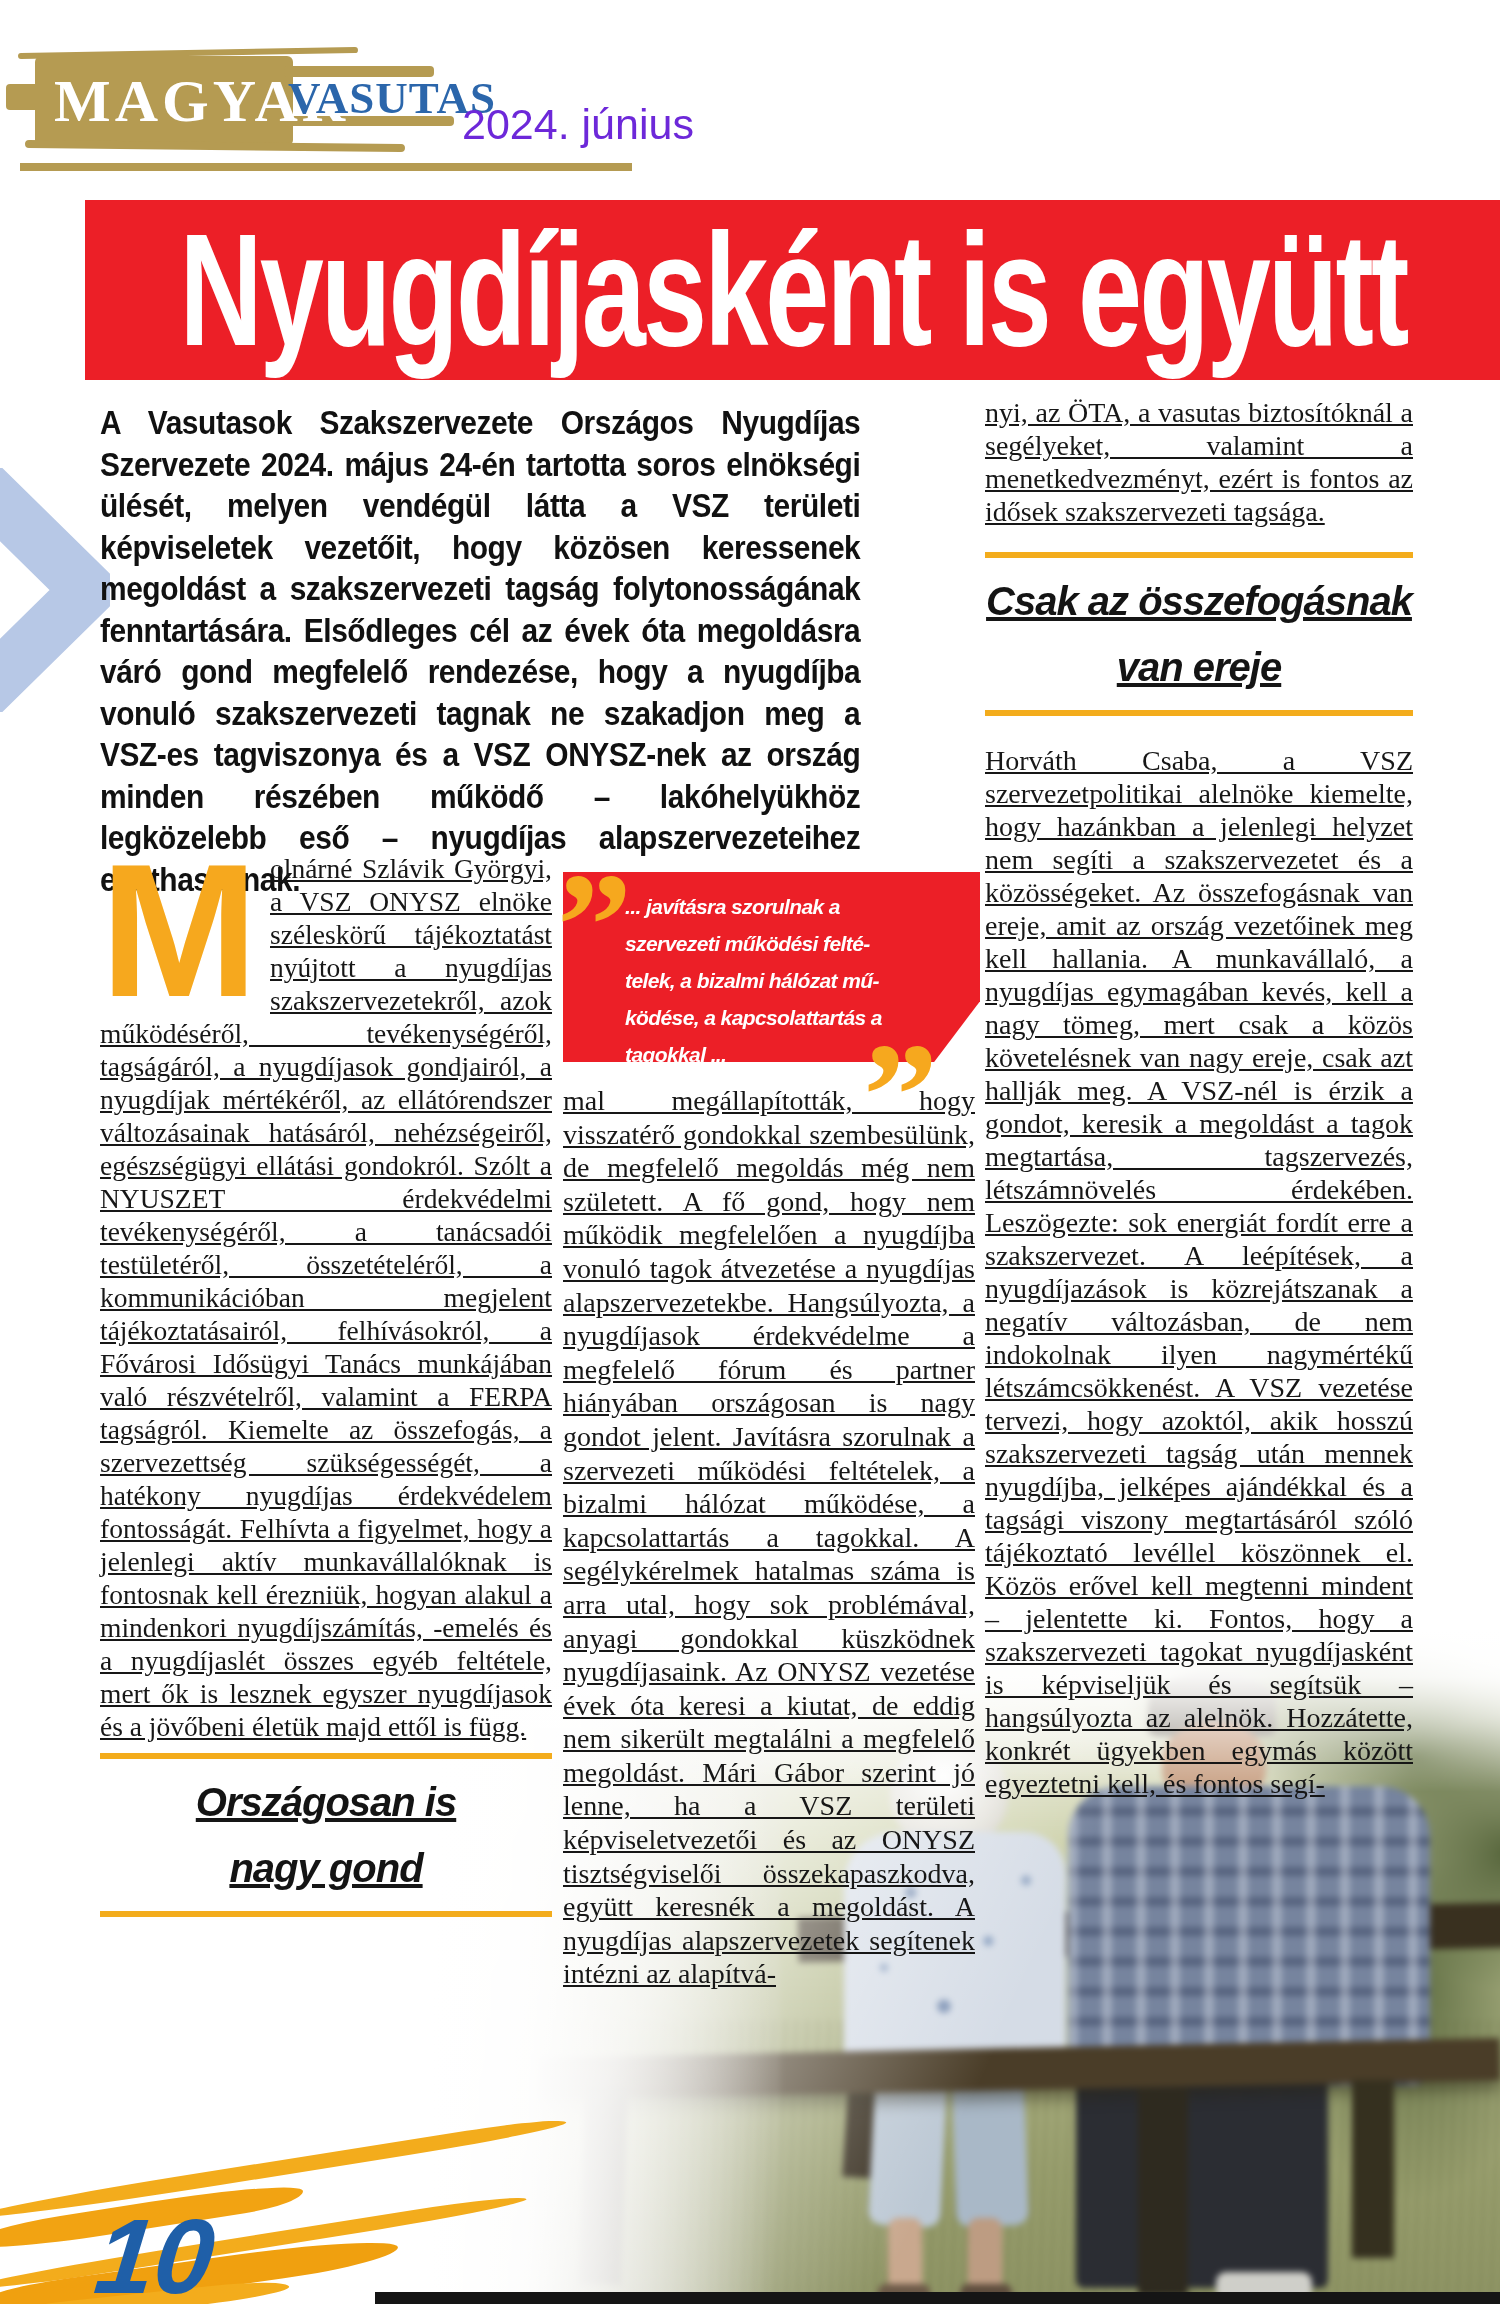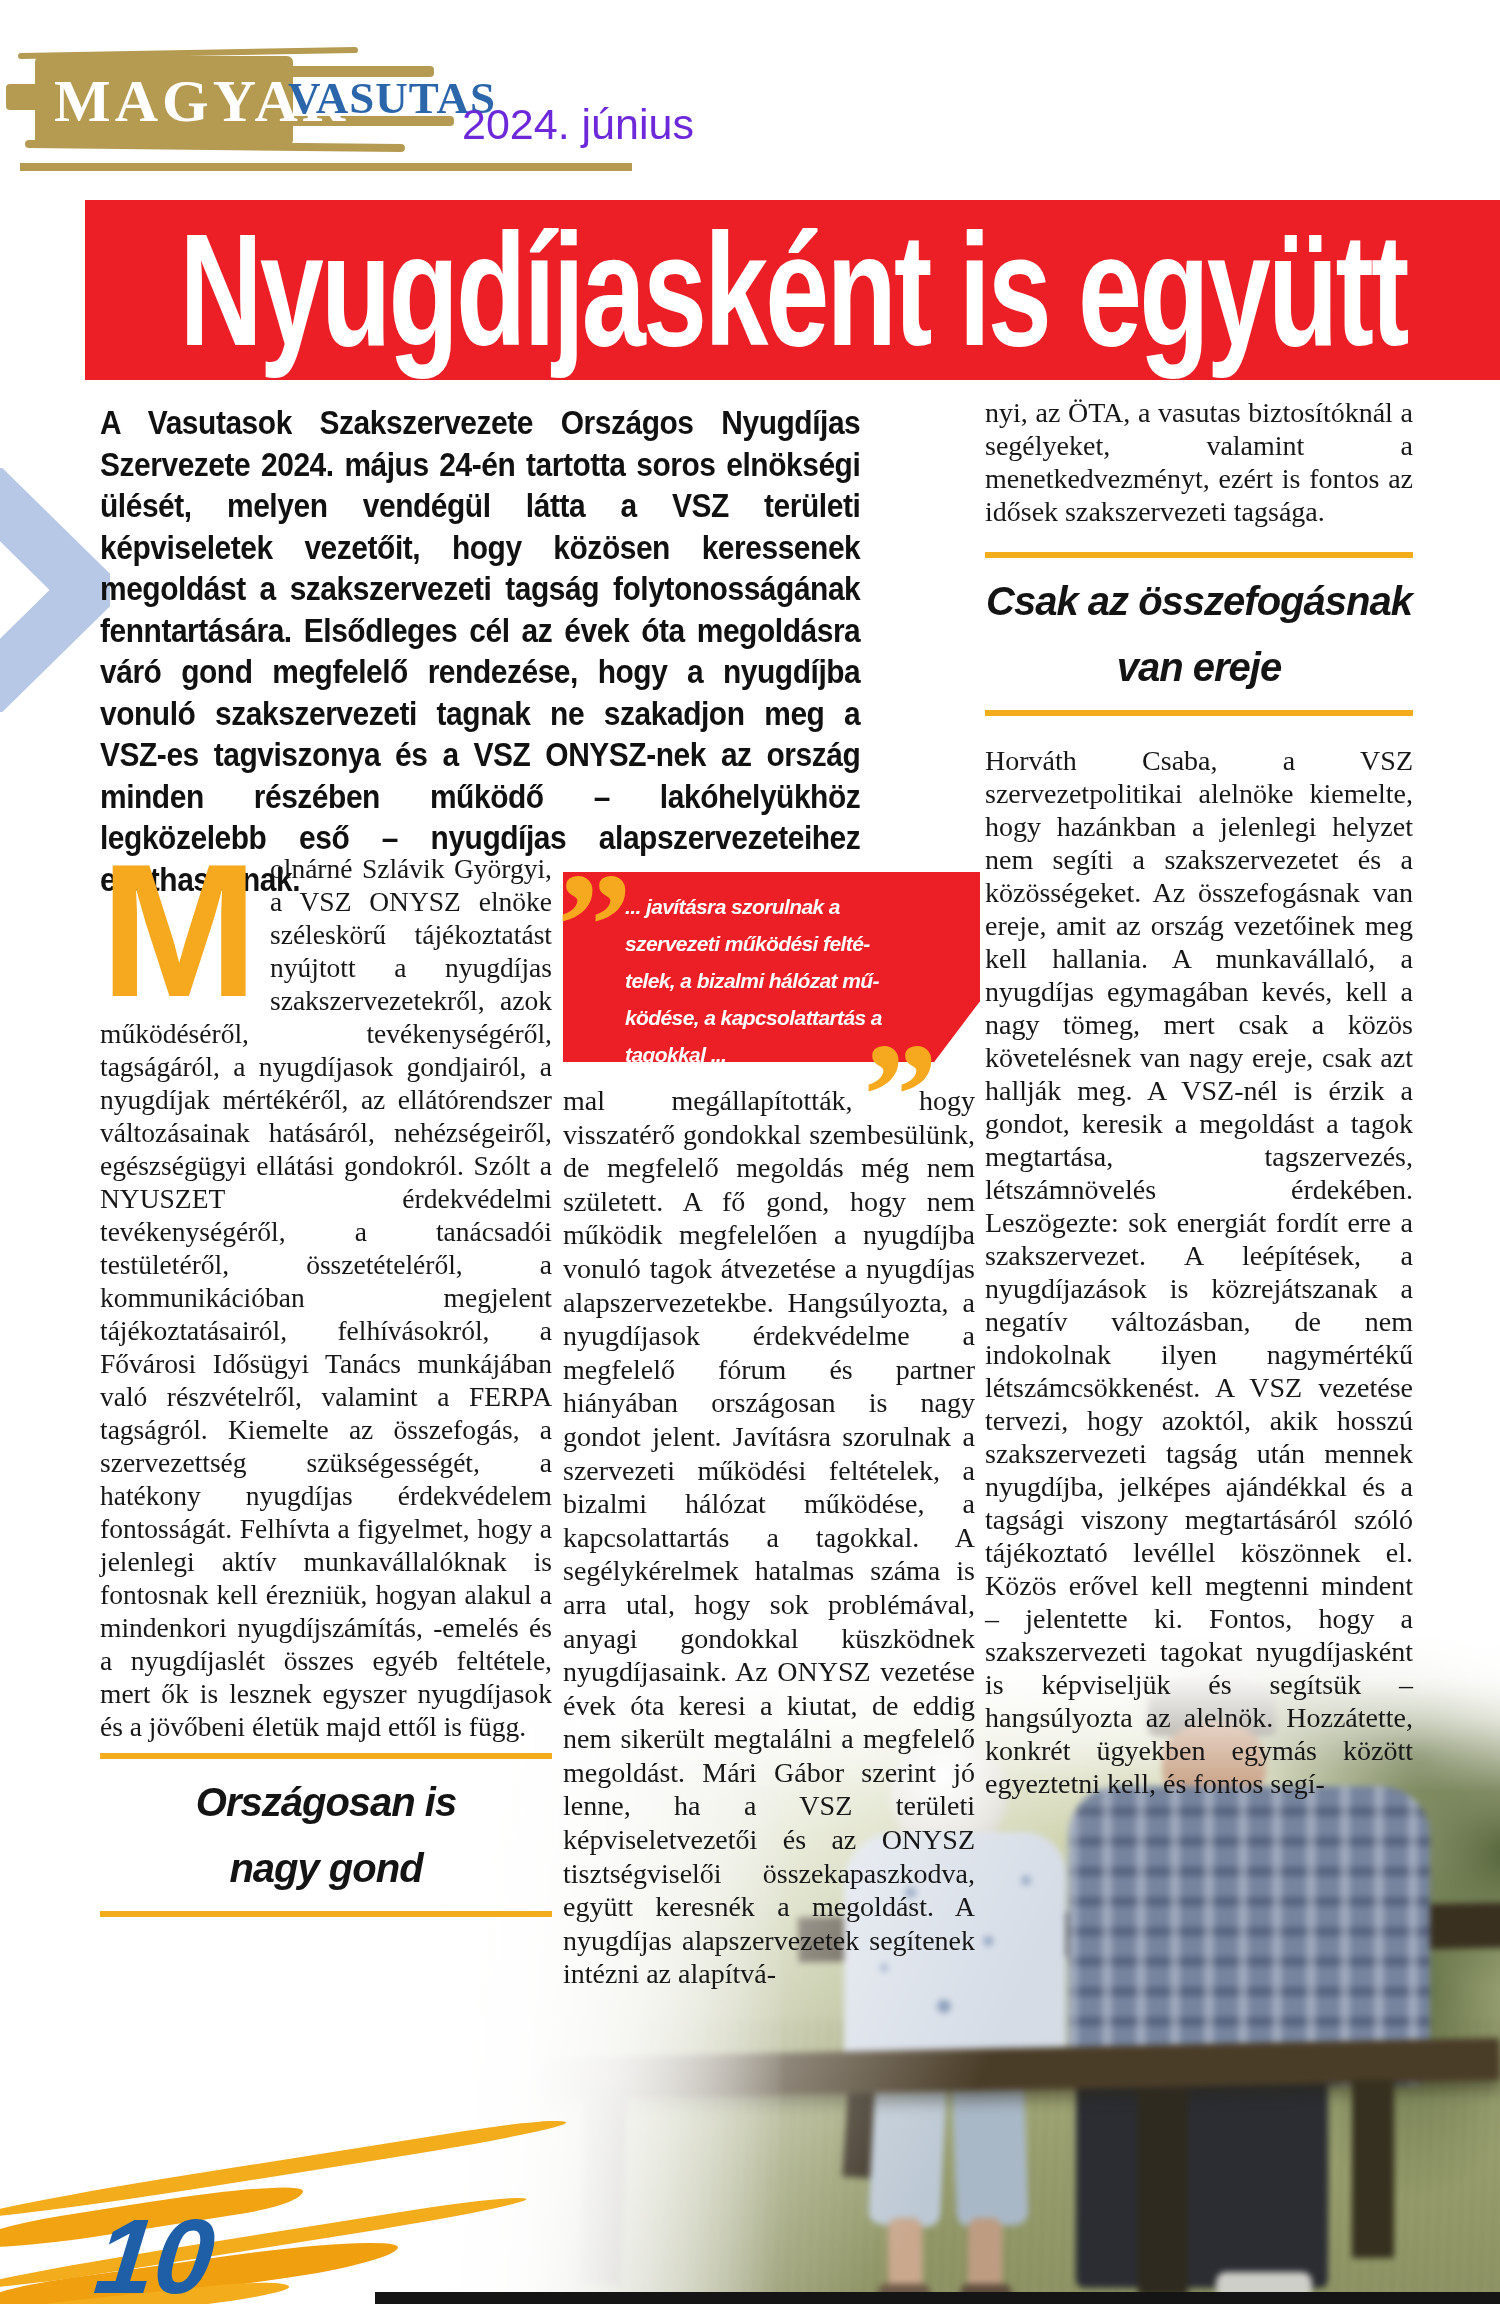--- a/index.html
+++ b/index.html
@@ -34,21 +34,21 @@
   .lead{position:absolute;left:100px;top:402px;width:760px;}
   .lead-inner{width:864px;transform:scaleX(.88);transform-origin:left top;
       font-weight:bold;font-size:34px;line-height:41.5px;letter-spacing:-0.5px;text-align:justify;color:#111;}
   
   .chevron{position:absolute;left:0;top:468px;width:110px;height:244px;}
   
   .serif{font-family:"Liberation Serif",serif;text-align:justify;color:#171717;}
   .rule{height:6px;background:var(--yellow);}
   .sec-head{font-weight:bold;font-style:italic;font-size:40px;line-height:66px;text-align:center;
             letter-spacing:-1px;color:#141414;white-space:pre-line;margin:10px 0;}
-  .col{position:absolute;z-index:5;}
+  .col{position:absolute;z-index:5;text-decoration:underline;}
   .col1{left:100px;top:852px;width:452px;}
   .col1 .serif{font-size:27.5px;line-height:33px;}
   .col2{left:563px;top:852px;width:412px;}
   .col2 .serif{font-size:28px;line-height:33.6px;}
   .col3{left:985px;top:396px;width:428px;}
   .col3 .serif{font-size:28px;line-height:33px;}
   .dropcap{float:left;width:158px;font-weight:bold;font-size:190px;line-height:148px;
            color:var(--orange);margin:4px 12px 0 0;font-family:"Liberation Sans",sans-serif;}
   .col1 .rule1{margin-top:10px;}
   .col1 .rule2{margin-top:2px;}

